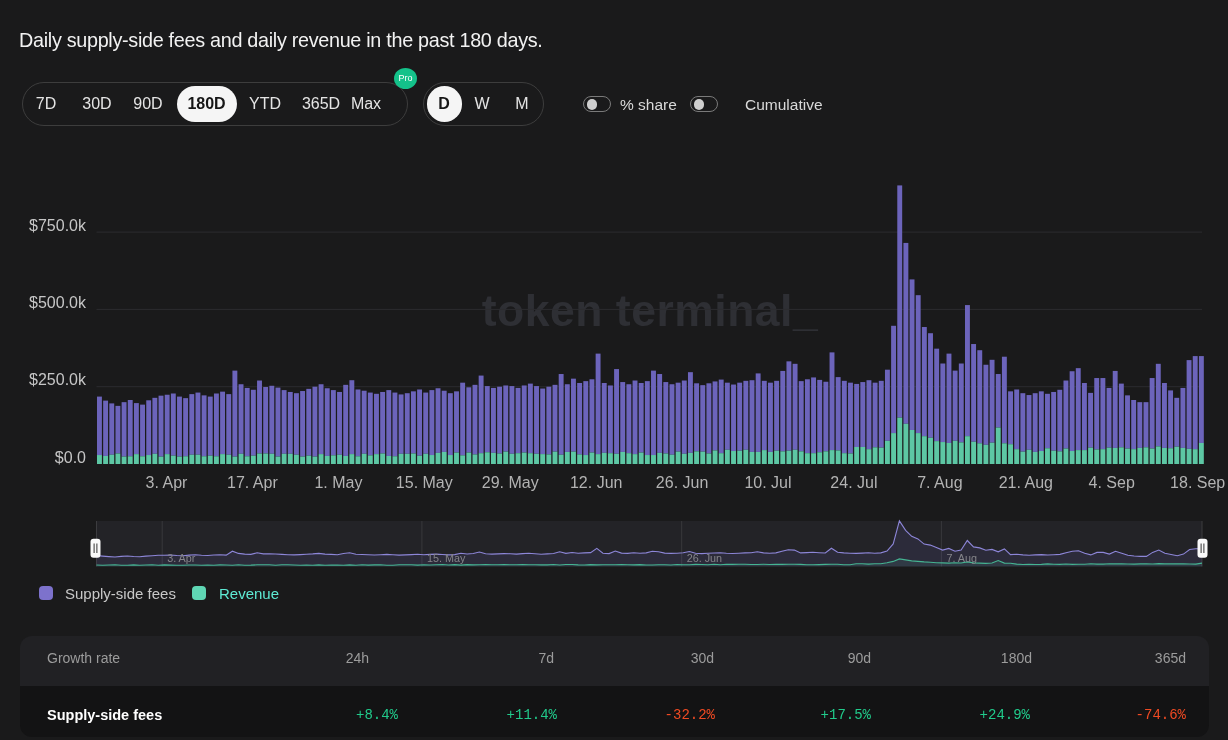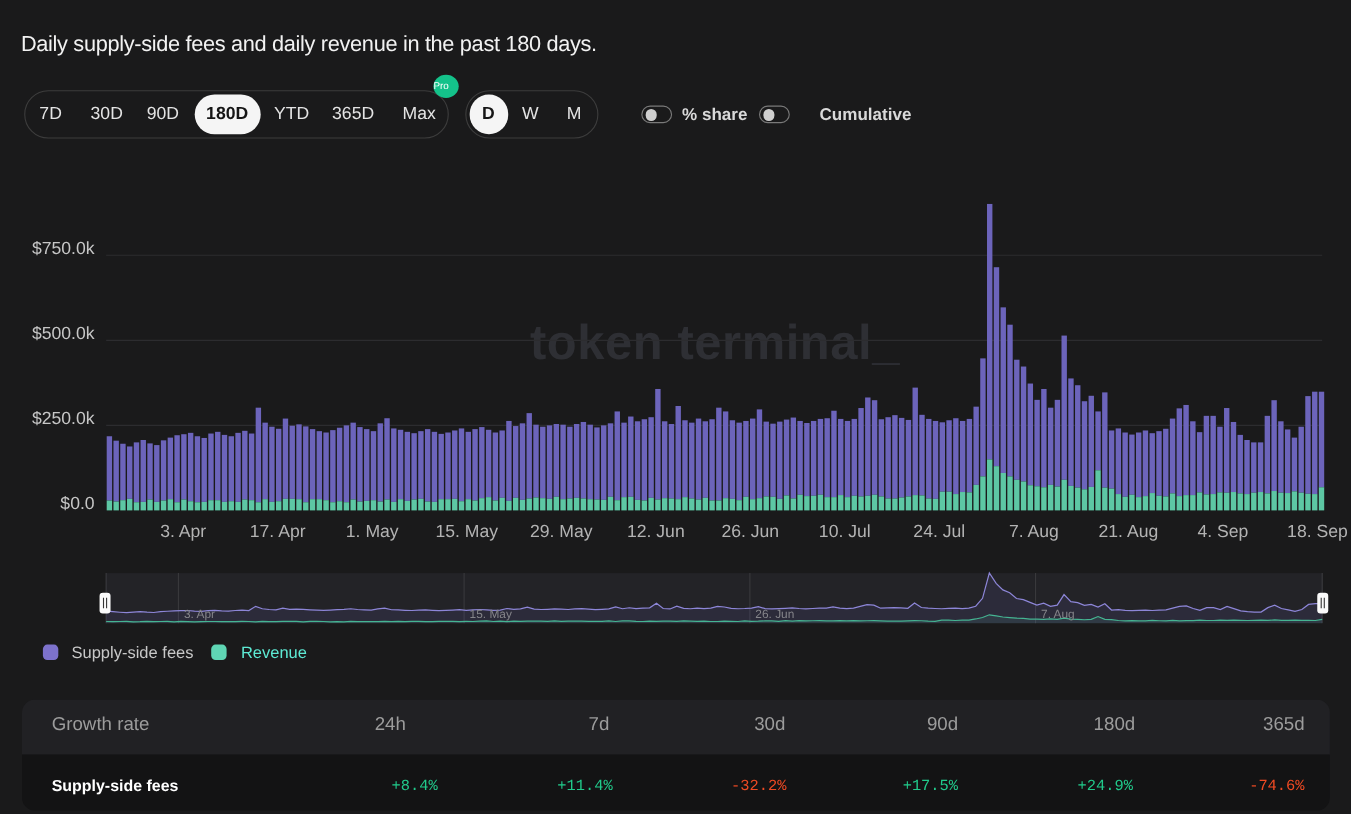--- a/index.html
+++ b/index.html
@@ -9,37 +9,37 @@
 .pill { position:absolute; top:82px; height:44px; border:1px solid #3d3d3d;
   border-radius:22px; }
 .btn { position:absolute; top:0; height:44px; line-height:44px; transform:translateX(-50%);
   color:#e4e4e4; font-size:16px; }
 .wpill { position:absolute; background:#f5f5f5; border-radius:18px; top:3.5px; height:36px;
   line-height:36px; text-align:center; color:#161616; font-weight:bold; font-size:16px; }
 .tog { position:absolute; top:96px; width:28px; height:16px; border:1px solid #7a7a7a;
   border-radius:8.5px; background:#1a1a1b; }
 .knob { position:absolute; left:2.5px; top:2px; width:10.5px; height:10.5px; border-radius:50%;
   background:#cfcfcf; }
-.toglab { position:absolute; top:96px; height:17px; line-height:17px; color:#d9d9d9; font-size:15.5px;font-weight:bold; }
+.toglab { position:absolute; top:96px; height:17px; line-height:17px; color:#d9d9d9; font-size:15.5px; }
 </style></head>
 <body>
 <div id="page">
 
 <div class="abs" style="left:19px;top:29px;font-size:19.8px;letter-spacing:-0.3px;color:#f2f2f2;">Daily supply-side fees and daily revenue in the past 180 days.</div>
 
 <div class="pill" style="left:22px;width:386px;"></div>
 <span class="btn" style="left:46px;top:82px;">7D</span>
 <span class="btn" style="left:97px;top:82px;">30D</span>
 <span class="btn" style="left:148px;top:82px;">90D</span>
 <div class="wpill" style="left:176.5px;top:85.5px;width:60px;">180D</div>
 <span class="btn" style="left:265px;top:82px;text-align:center;">YTD</span>
 <span class="btn" style="left:321px;top:82px;">365D</span>
-<span class="btn" style="left:381px;top:82px;">Max</span>
+<span class="btn" style="left:366px;top:82px;">Max</span>
 <div class="abs" style="left:394px;top:68px;width:23px;height:21px;border-radius:50%;background:#14c28a;
-  color:#fff;font-size:9px;line-height:21px;text-align:left;">Pro</div>
+  color:#fff;font-size:9px;line-height:21px;text-align:center;">Pro</div>
 
 <div class="pill" style="left:423px;width:121px;"></div>
 <div class="wpill" style="left:426.5px;top:85.5px;width:35px;border-radius:18px;">D</div>
 <span class="btn" style="left:482px;top:82px;">W</span>
 <span class="btn" style="left:522px;top:82px;">M</span>
 
 <div class="tog" style="left:583px;">
       <div class="knob"></div>
     </div>
 <span class="toglab" style="left:620px;">% share</span>
@@ -459,21 +459,21 @@
         <line x1="1203.9" y1="38.5" x2="1203.9" y2="48" stroke="#333" stroke-width="1"></line>
       </g>
 </svg>
 
 <div class="abs" style="left:39px;top:586px;width:14px;height:14px;border-radius:4px;background:#7d72cc;"></div>
 <span class="abs" style="left:65px;top:585px;font-size:15px;color:#c8c8c8;">Supply-side fees</span>
 <div class="abs" style="left:192px;top:586px;width:14px;height:14px;border-radius:4px;background:#5fd6b4;"></div>
 <span class="abs" style="left:219px;top:585px;font-size:15px;color:#5eead4;">Revenue</span>
 
 <div class="abs" style="left:20px;top:636px;width:1189px;height:101px;border-radius:12px;overflow:hidden;">
-  <div style="position:relative;height:50px;background:#212124;font-size:17px;color:#9c9c9c;">
+  <div style="position:relative;height:50px;background:#212124;font-size:14px;color:#9c9c9c;">
     <span class="abs" style="left:27px;top:0;line-height:45px;">Growth rate</span>
     <span class="abs" style="right:840px;top:0;line-height:45px;">24h</span>
     <span class="abs" style="right:655px;top:0;line-height:45px;">7d</span>
     <span class="abs" style="right:495px;top:0;line-height:45px;">30d</span>
     <span class="abs" style="right:338px;top:0;line-height:45px;">90d</span>
     <span class="abs" style="right:177px;top:0;line-height:45px;">180d</span>
     <span class="abs" style="right:23px;top:0;line-height:45px;">365d</span>
   </div>
   <div style="position:relative;height:51px;background:#131314;font-size:14px;font-family:'Liberation Mono', monospace;">
     <span class="abs" style="left:27px;top:0;line-height:58px;color:#fff;font-weight:bold;font-size:14.5px;font-family:'Liberation Sans', sans-serif;">Supply-side fees</span>

